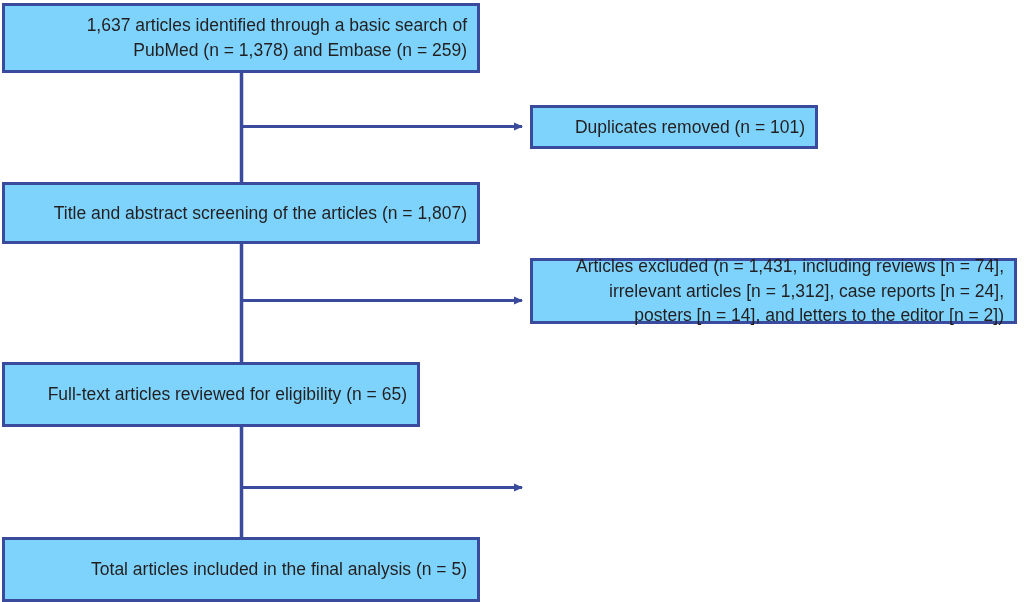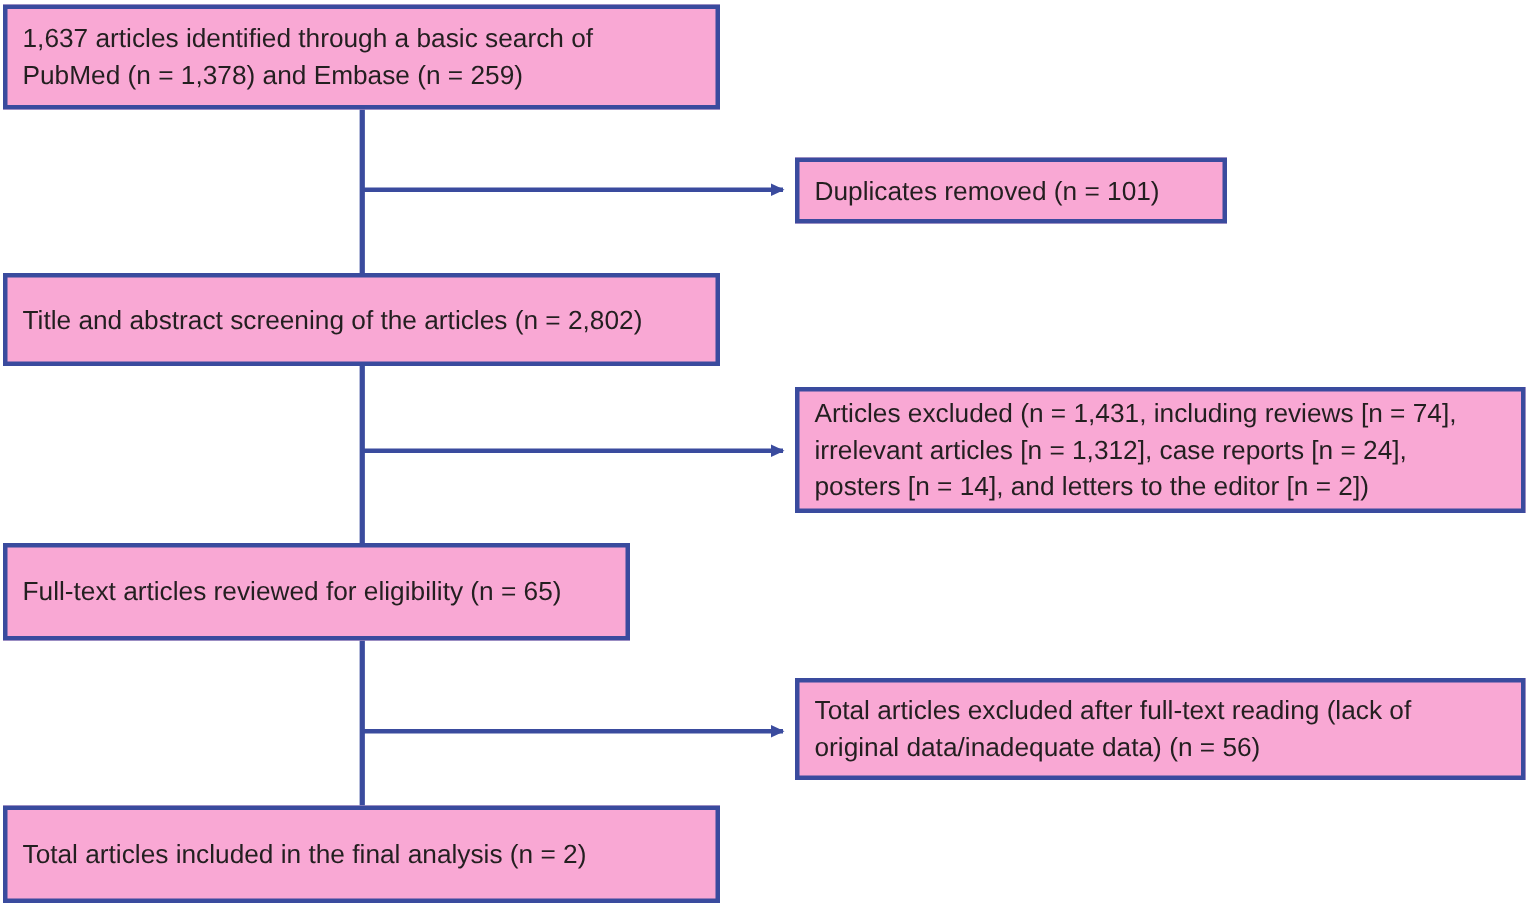--- a/index.html
+++ b/index.html
@@ -11,26 +11,26 @@
     position: relative;
     width: 1024px;
     height: 602px;
     background: #ffffff;
     font-family: "Liberation Sans", sans-serif;
     overflow: hidden;
   }
   .node {
     position: absolute;
     box-sizing: border-box;
-    background: #f9a8d4;
+    background: #7dd3fc;
     border: 3px solid #3a4b9e;
     display: flex;
     align-items: center;
     justify-content: center;
-    text-align: left;
+    text-align: right;
     color: #231f20;
     font-size: 17.5px;
     line-height: 1.42;
     padding: 2px 10px;
   }
   .node-text {
     display: block;
     width: 100%;
     white-space: pre-line;
   }
@@ -39,21 +39,21 @@
     left: 0;
     top: 0;
     width: 1024px;
     height: 602px;
     pointer-events: none;
   }
   
   #node-identified   { left: 2px;   top: 3px;   width: 478px;  height: 70px; }
   #node-duplicates   { left: 530px; top: 105px; width: 288px;  height: 44px; }
   #node-screening    { left: 2px;   top: 182px; width: 478px;  height: 62px; }
-  #node-excluded     { left: 530px; top: 258px; width: 487px;  height: 84px; }
+  #node-excluded     { left: 530px; top: 258px; width: 487px;  height: 66px; }
   #node-fulltext     { left: 2px;   top: 362px; width: 418px;  height: 65px; }
   #node-excluded-ft  { left: 530px; top: 452px; width: 487px;  height: 68px; }
   #node-included     { left: 2px;   top: 537px; width: 478px;  height: 65px; }
 </style>
 </head>
 <body>
 
 <div id="flow-root">
 
   <svg class="connector-layer" viewBox="0 0 1024 602" width="1024" height="602" xmlns="http://www.w3.org/2000/svg">
@@ -76,35 +76,31 @@
   <div class="node" id="node-identified">
     <span class="node-text">1,637 articles identified through a basic search of
 PubMed (n = 1,378) and Embase (n = 259)</span>
   </div>
 
   <div class="node" id="node-duplicates">
     <span class="node-text">Duplicates removed (n = 101)</span>
   </div>
 
   <div class="node" id="node-screening">
-    <span class="node-text">Title and abstract screening of the articles (n = 2,802)</span>
+    <span class="node-text">Title and abstract screening of the articles (n = 1,807)</span>
   </div>
 
   <div class="node" id="node-excluded">
     <span class="node-text">Articles excluded (n = 1,431, including reviews [n = 74],
 irrelevant articles [n = 1,312], case reports [n = 24],
 posters [n = 14], and letters to the editor [n = 2])</span>
   </div>
 
   <div class="node" id="node-fulltext">
     <span class="node-text">Full-text articles reviewed for eligibility (n = 65)</span>
   </div>
 
-  <div class="node" id="node-excluded-ft">
-    <span class="node-text">Total articles excluded after full-text reading (lack of
-original data/inadequate data) (n = 56)</span>
-  </div>
 
   <div class="node" id="node-included">
-    <span class="node-text">Total articles included in the final analysis (n = 2)</span>
+    <span class="node-text">Total articles included in the final analysis (n = 5)</span>
   </div>
 
 </div>
 
 </body></html>

